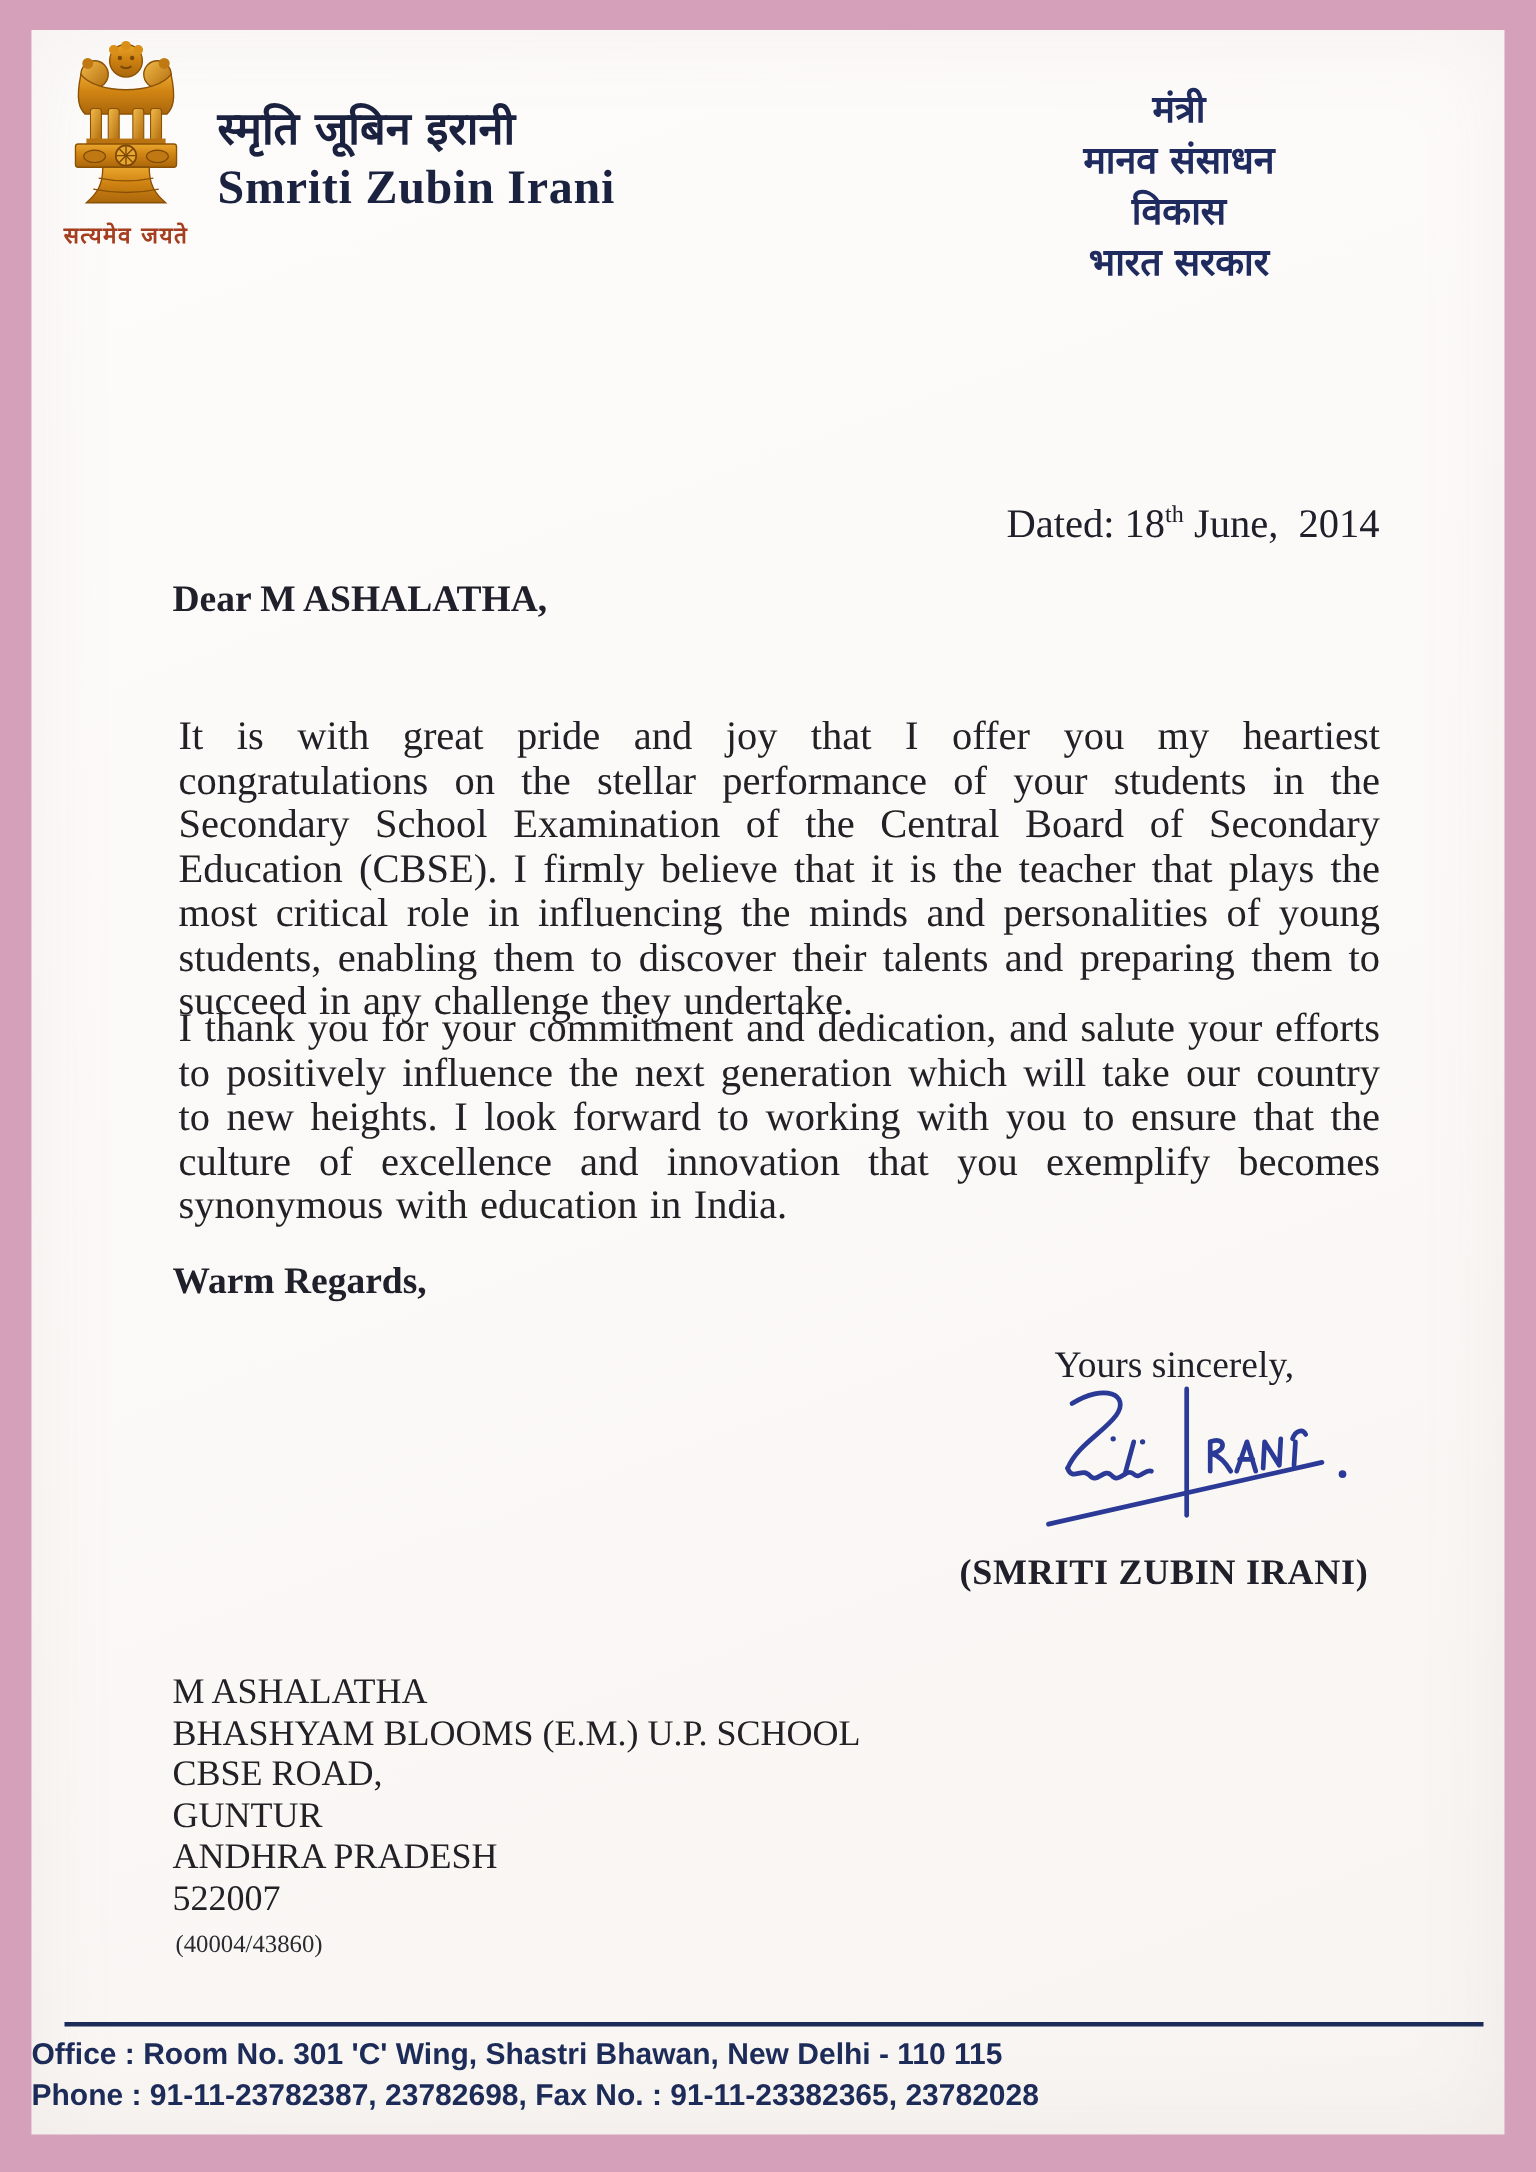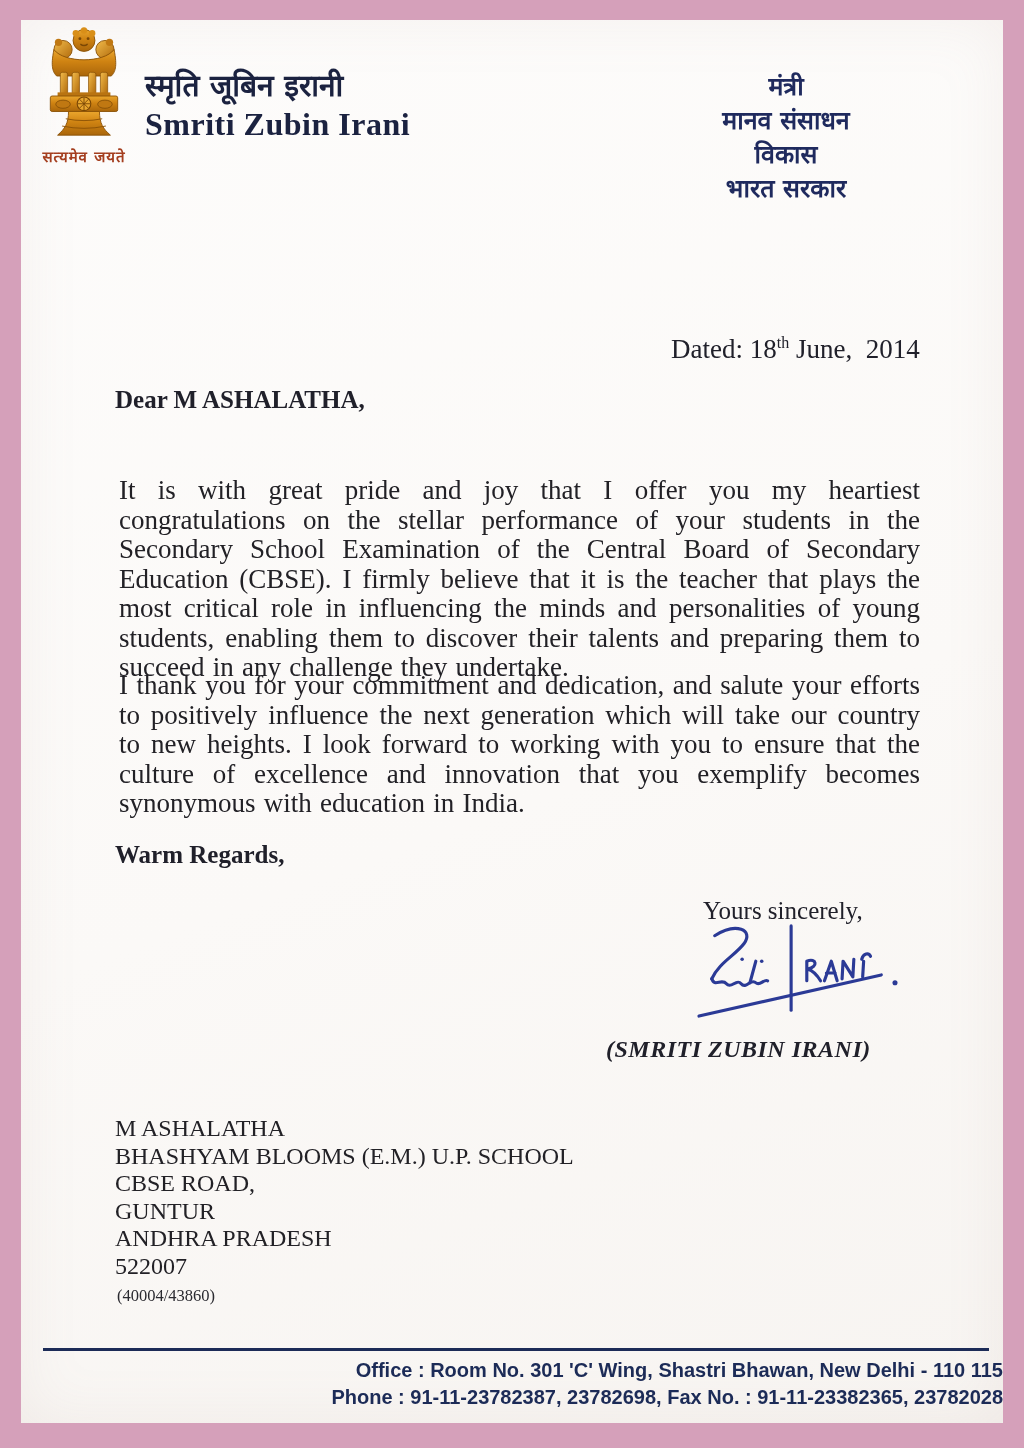--- a/index.html
+++ b/index.html
@@ -26,21 +26,21 @@
   .name-hindi{
     left:124px;top:44px;
     font-family:"DejaVu Sans", sans-serif;
     font-size:30px;font-weight:bold;color:#1b2240;
   }
   .name-english{
     left:124px;top:86px;
     font-size:32px;font-weight:bold;color:#1b2240;letter-spacing:0.5px;
   }
   .office-block{
-    left:560px;top:50px;width:410px;text-align:center;color:#1f2a5e;
+    left:560px;top:36px;width:410px;text-align:center;color:#1f2a5e;
   }
   .office-hindi div{
     font-family:"DejaVu Sans", sans-serif;
     font-size:25px;font-weight:bold;line-height:34px;
   }
   .office-english{margin-top:3px;}
   .office-english div{
     font-family:"Liberation Sans", sans-serif;
     font-size:22px;font-weight:bold;line-height:27px;letter-spacing:0.3px;
   }
@@ -52,28 +52,28 @@
     left:98px;width:801px;
     font-size:27px;line-height:29.5px;color:#222126;
     text-align:justify;margin:0;word-spacing:1.5px;
   }
   .para1{top:456px;}
   .para2{top:651px;}
   .closing{left:94px;top:821px;font-size:25px;font-weight:bold;color:#20202a;}
   .signoff{left:682px;top:877px;font-size:25px;color:#20202a;}
   .signature{left:666px;top:902px;width:220px;height:98px;}
   .typed-name{
-    left:585px;top:1016px;width:340px;text-align:left;
-    font-size:24px;font-weight:bold;color:#20202a;letter-spacing:0.5px;white-space:nowrap;font-style:italic;
+    left:585px;top:1016px;width:340px;text-align:center;
+    font-size:24px;font-weight:bold;color:#20202a;letter-spacing:0.5px;white-space:nowrap;
   }
   .recipient{left:94px;top:1095px;font-size:24px;line-height:27.5px;color:#222126;}
   .reference{left:96px;top:1266px;font-size:16.5px;color:#2a2a30;}
   .footer-rule{left:22px;top:1328px;width:946px;height:3px;background:#1c2b57;}
   .footer{
-    left:0;top:1337px;width:982px;text-align:right;
+    left:0;top:1337px;width:982px;text-align:left;
     font-family:"Liberation Sans", sans-serif;
     font-weight:bold;color:#1c2b57;font-size:20px;line-height:27px;
   }
 </style>
 </head>
 <body>
 
 <div class="paper">
 
   <svg class="abs emblem" viewBox="0 0 100 134" xmlns="http://www.w3.org/2000/svg">

